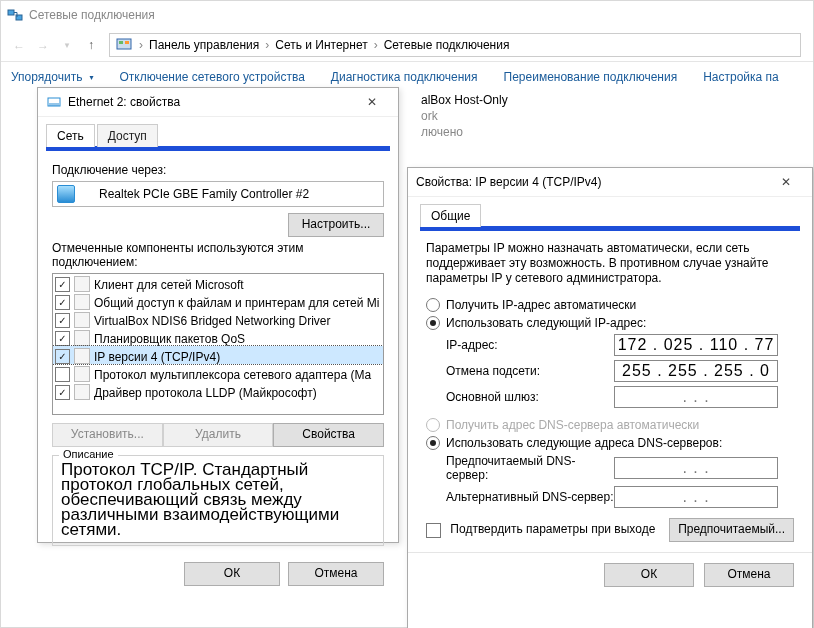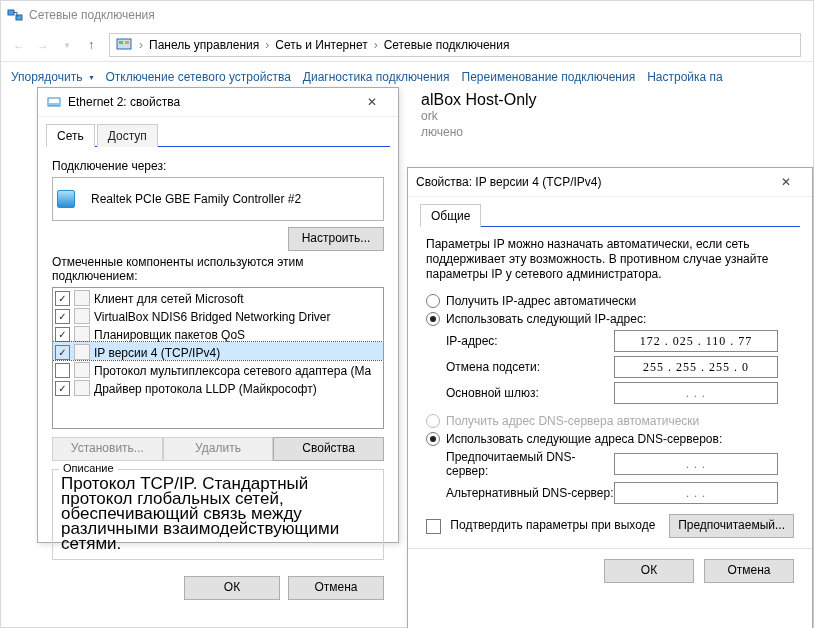--- a/index.html
+++ b/index.html
@@ -6,38 +6,38 @@
 .explorer{width:814px;height:628px;position:relative;border:1px solid #d9d9d9;box-sizing:border-box}
 .titlebar{height:28px;display:flex;align-items:center;padding:0 6px;color:#888;font-size:12px}
 .titlebar .ic{width:16px;height:16px;margin-right:6px;display:inline-block}
 .nav{height:32px;display:flex;align-items:center;padding:0 6px;border-bottom:1px solid #e5e5e5}
 .nav .arr{width:24px;height:24px;display:flex;align-items:center;justify-content:center;color:#ccc}
 .nav .arr.active{color:#555}
 .breadcrumb{border:1px solid #ccc;height:22px;display:flex;align-items:center;flex:1;margin:0 6px;padding:0 2px}
 .breadcrumb .bc-ic{width:16px;height:16px;margin:0 4px}
 .breadcrumb .sep{color:#888;margin:0 3px}
 .breadcrumb span.seg{padding:0 3px}
-.cmdbar{height:30px;display:flex;align-items:center;padding:0 10px;color:#1a5b9a;gap:12px;font-size:12px}
+.cmdbar{height:30px;display:flex;align-items:center;padding:0 10px;color:#1a5b9a;gap:26px;font-size:12px}
 .cmdbar .itm{display:flex;align-items:center;gap:4px}
 .drop::after{content:"▾";font-size:8px;margin-left:3px;color:#1a5b9a}
 .main{position:relative;padding:10px 20px}
 .conn-entry{position:absolute;left:420px;top:0;font-size:12px;line-height:16px}
-.conn-entry .t1{font-size:16px}
+.conn-entry .t1{font-size:12px}
 
 .dlg{position:absolute;background:#fff;border:1px solid #aaa;box-shadow:2px 2px 6px rgba(0,0,0,0.12)}
 .dlg-eth{left:36px;top:86px;width:360px;height:454px}
 .dlg-title{height:28px;display:flex;align-items:center;padding:0 8px;font-size:12px;color:#000;border-bottom:1px solid #eee;justify-content:space-between}
 .dlg-title .tl{display:flex;align-items:center;gap:6px}
 .dlg-close{width:36px;height:20px;display:flex;align-items:center;justify-content:center;color:#444}
-.tabs{display:flex;border-bottom:1px solid #1d4ed8;margin:6px 8px 0 8px}
+.tabs{display:flex;border-bottom:5px solid #1d4ed8;margin:6px 8px 0 8px}
 .tab{padding:4px 10px;border:1px solid #ccc;border-bottom:none;margin-right:2px;background:#fff;position:relative;top:1px}
 .tab.inactive{background:#f4f4f4;color:#222;border-color:#ccc}
 .dlg-body{padding:8px 14px}
 .field-label{margin:4px 0 4px 0}
-.adapter-box{border:1px solid #b5b5b5;height:22px;display:flex;align-items:center;padding:10px 4px;gap:16px}
+.adapter-box{border:1px solid #b5b5b5;height:22px;display:flex;align-items:center;padding:1px 4px;gap:24px}
 .nic-ic{width:16px;height:16px;background:linear-gradient(#a8e0ff,#2a8dd4);border:1px solid #2a8dd4;border-radius:2px}
 .btn{min-width:78px;height:22px;border:1px solid #adadad;background:#e1e1e1;text-align:center;line-height:20px;padding:0 8px;font-size:12px}
 .btn.dis{color:#888;background:#f0f0f0;border-color:#d0d0d0}
 .btn-right{display:flex;justify-content:flex-end;margin-top:6px}
 .comp-list{border:1px solid #999;height:140px;margin-top:4px;overflow-x:scroll;overflow-y:hidden;white-space:nowrap}
 .comp-list .inner{min-width:420px}
 .comp-row{display:flex;align-items:flex-end;height:18px;padding:0 2px;gap:4px}
 .comp-row.sel{background:#cde8ff;outline:1px dotted #555}
 .chk{width:13px;height:13px;border:1px solid #777;display:inline-flex;align-items:center;justify-content:center;font-size:10px;line-height:10px}
 .chk.on::after{content:"✓";color:#222}
@@ -51,21 +51,21 @@
 .dlg-ip{left:406px;top:166px;width:404px;height:460px}
 .ip-body{padding:10px 18px;font-size:12px}
 .radio{width:12px;height:12px;border:1px solid #777;border-radius:50%;display:inline-flex;align-items:center;justify-content:center;margin-right:6px;vertical-align:middle}
 .radio.on::after{content:"";width:6px;height:6px;border-radius:50%;background:#222}
 .radio.dis{border-color:#bbb}
 .r-line{display:flex;align-items:center;margin:4px 0}
 .r-line.dis{color:#aaa}
 .ip-grid{margin:4px 0 10px 20px}
 .ip-row{display:flex;align-items:center;margin:4px 0}
 .ip-row .lbl{width:168px}
-.ip-input{border:1px solid #888;width:162px;height:20px;display:flex;align-items:center;font-family:Liberation Serif, serif;font-size:12px;letter-spacing:1px;justify-content:center}
+.ip-input{border:1px solid #888;width:162px;height:20px;display:flex;align-items:center;font-family:Liberation Sans, sans-serif;font-size:16px;letter-spacing:1px;justify-content:center}
 .ip-input.empty{color:#777}
 .chk2{width:13px;height:13px;border:1px solid #777;display:inline-block;margin-right:6px;vertical-align:middle}
 .ip-footer{display:flex;justify-content:flex-end;gap:10px;padding:10px 18px;border-top:1px solid #e5e5e5}
 .ip-footer .btn{min-width:72px}
 .adv-row{display:flex;justify-content:space-between;align-items:center;margin-top:10px}
 svg{display:block}
 </style>
 </head>
 <body>
 
@@ -153,20 +153,25 @@
       <div class="comp-list">
         <div class="inner" id="comp-inner">
             <div class="comp-row">
               <span class="chk on"></span>
               <span class="proto-ic"></span>
               <span>Клиент для сетей Microsoft</span>
             </div>
             <div class="comp-row">
               <span class="chk on"></span>
               <span class="proto-ic"></span>
+              <span>Общий доступ к файлам и принтерам для сетей Mi</span>
+            </div>
+            <div class="comp-row">
+              <span class="chk on"></span>
+              <span class="proto-ic"></span>
               <span>VirtualBox NDIS6 Bridged Networking Driver</span>
             </div>
             <div class="comp-row">
               <span class="chk on"></span>
               <span class="proto-ic"></span>
               <span>Планировщик пакетов QoS</span>
             </div>
             <div class="comp-row sel">
               <span class="chk on"></span>
               <span class="proto-ic"></span>

